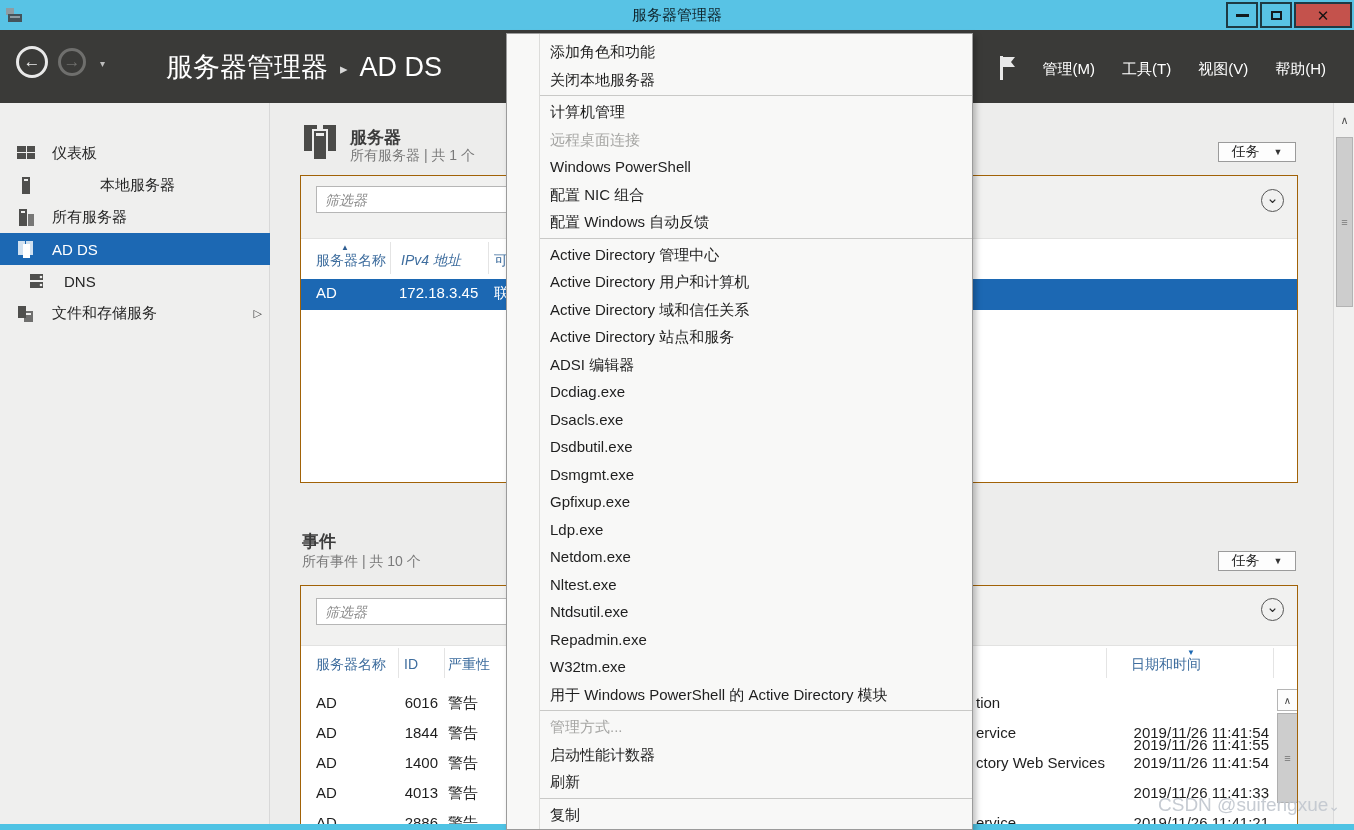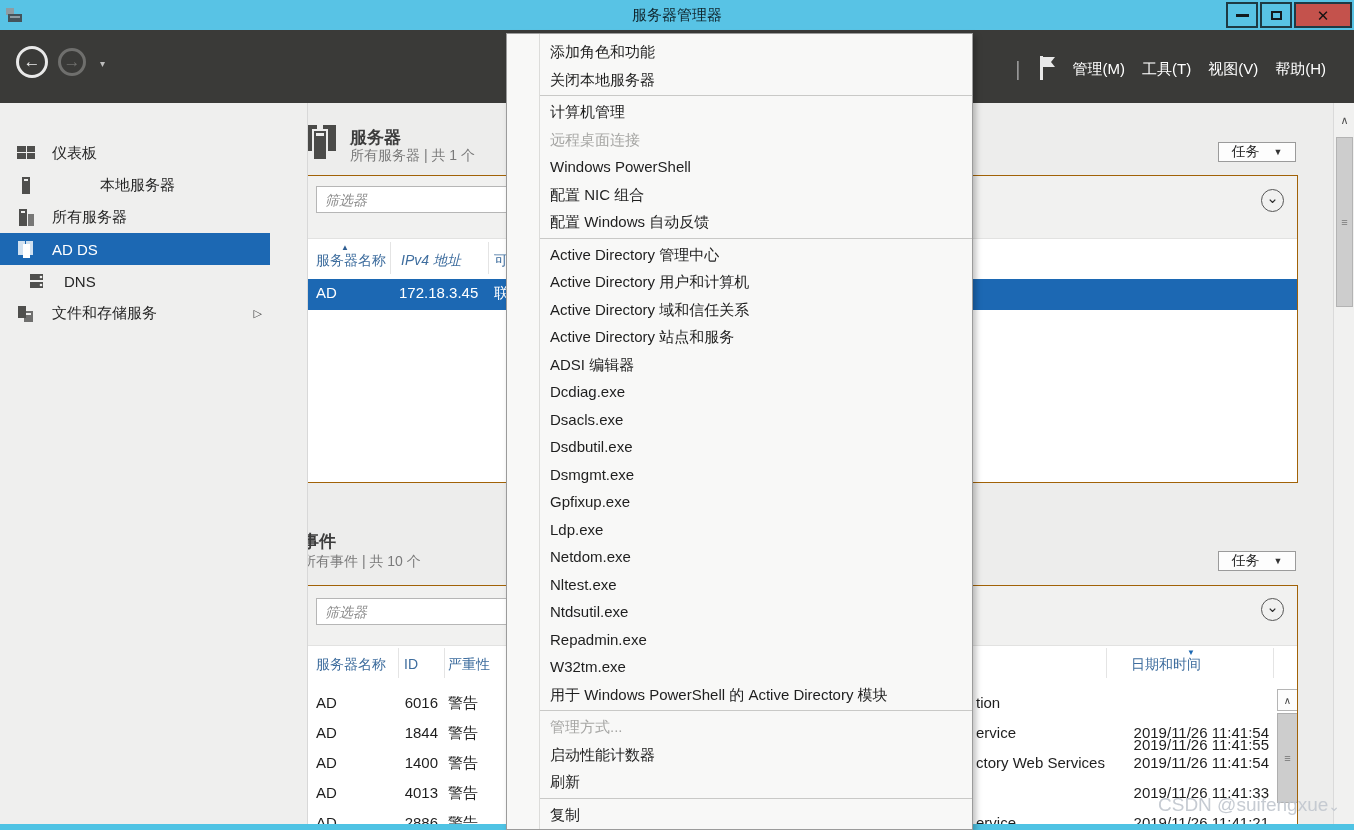--- a/index.html
+++ b/index.html
@@ -21,26 +21,26 @@
   .glyph-close{font-size:15px;font-weight:bold;color:#121212;line-height:1;}
 
   
   .navbar{left:0;top:30px;width:1354px;height:73px;background:#3A3A38;z-index:10;}
   .nav-circle{top:16px;width:32px;height:32px;border-radius:50%;display:flex;align-items:center;justify-content:center;font-size:17px;}
   .btn-back{left:16px;border:3px solid #E9E9E9;color:#E9E9E9;}
   .btn-fwd{left:58px;width:28px;height:28px;top:18px;border:3px solid #6F6F6D;color:#6F6F6D;}
   .nav-caret{left:100px;top:28px;color:#BDBDBD;font-size:10px;}
   .breadcrumb{left:166px;top:17px;height:40px;line-height:40px;color:#FFFFFF;font-size:27px;font-weight:300;white-space:nowrap;}
   .breadcrumb .sep{font-size:15px;color:#D8D8D8;margin:0 12px;vertical-align:2px;}
-  .nav-right{right:28px;top:25px;display:flex;align-items:center;gap:17px;color:#FFFFFF;font-size:15px;}
+  .nav-right{right:28px;top:25px;display:flex;align-items:center;gap:27px;color:#FFFFFF;font-size:15px;}
   .nav-pipe{color:#9A9A9A;font-size:20px;font-weight:300;}
   .menu-label{cursor:default;}
 
   
-  .sidebar{left:0;top:103px;width:308px;height:727px;background:#EFEFEE;border-right:1px solid #D8D8D8;z-index:6;}
+  .sidebar{left:0;top:103px;width:270px;height:727px;background:#EFEFEE;border-right:1px solid #D8D8D8;z-index:6;}
   .side-item{position:absolute;left:0;width:270px;height:32px;display:flex;align-items:center;color:#262626;font-size:15px;}
   .side-item .sicon{width:24px;margin-left:17px;margin-right:11px;color:#4F4F4D;display:flex;align-items:center;}
   .side-item.sel{background:#1C68B3;color:#FFFFFF;}
   .side-item.sel .sicon{color:#FFFFFF;}
   .side-expand{position:absolute;right:8px;font-size:11px;color:#3A3A3A;}
 
   
   .panel-head-icon{left:302px;top:123px;color:#4A4A48;}
   .ptitle{font-size:17px;font-weight:bold;color:#3C3C3C;}
   .psub{font-size:14px;color:#7A7A7A;}
@@ -114,20 +114,23 @@
   </div>
 
   <div class="abs navbar">
     <div class="abs nav-circle btn-back">
         <span>←</span>
       </div>
     <div class="abs nav-circle btn-fwd">
         <span>→</span>
       </div>
     <div class="abs nav-caret">▾</div>
+    <div class="abs breadcrumb">
+      <span>服务器管理器</span><span class="sep">▸</span><span>AD DS</span>
+    </div>
     <div class="abs nav-right">
       <span class="nav-pipe">|</span>
       <span>
         <svg width="18" height="26" viewBox="0 0 18 26">
             <rect x="2" y="1" width="3" height="24" fill="#E8E8E8"></rect>
             <polygon points="5,2 17,2 13,7 17,12 5,12" fill="#E8E8E8"></polygon>
           </svg>
       </span>
       <span class="menu-label">管理(M)</span>
       <span class="menu-label">工具(T)</span>

